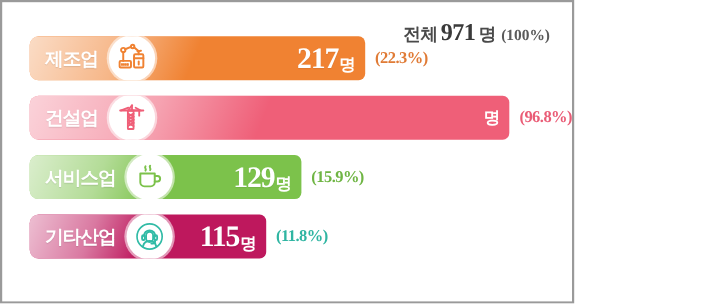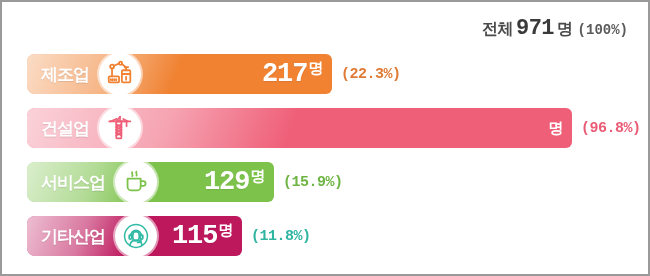--- a/index.html
+++ b/index.html
@@ -2,26 +2,26 @@
 <html lang="ko"><head>
 <meta charset="utf-8">
 <style>
   html, body {
     margin: 0;
     padding: 0;
     background: #ffffff;
   }
   #chart-root {
     position: relative;
-    width: 650px;
+    width: 522px;
     height: 276px;
     box-sizing: border-box;
     border: 2px solid #9a9a9a;
     background: #ffffff;
-    font-family: Liberation Mono, monospace;
+    font-family: Liberation Serif, serif;
     overflow: hidden;
   }
 
   
   .total-line {
     position: absolute;
     top: 14px;
     right: 20px;
     display: flex;
     align-items: baseline;
@@ -49,21 +49,21 @@
     font-size: 14px;
     font-weight: 600;
     margin-left: 2px;
     color: #5a5a5a;
   }
 
   
   .rows {
     position: absolute;
     left: 0;
-    top: 52px;
+    top: 31px;
     width: 100%;
   }
   .bar-row {
     position: relative;
     height: 40px;
     margin-bottom: 14px;
     display: flex;
     align-items: center;
   }
   .bar {
@@ -115,21 +115,21 @@
     align-items: center;
     justify-content: center;
     box-shadow: 0 0 0 2px rgba(255,255,255,0.55);
   }
   .icon-wrap svg { display: block; }
 
   .value-group {
     margin-left: auto;
     margin-right: 9px;
     display: flex;
-    align-items: flex-start;
+    align-items: flex-end;
     white-space: nowrap;
   }
   .value-num {
     color: #ffffff;
     font-size: 27px;
     font-weight: 800;
     letter-spacing: -1px;
     text-shadow: 0 1px 1px rgba(0,0,0,0.08);
   }
   .value-unit {

